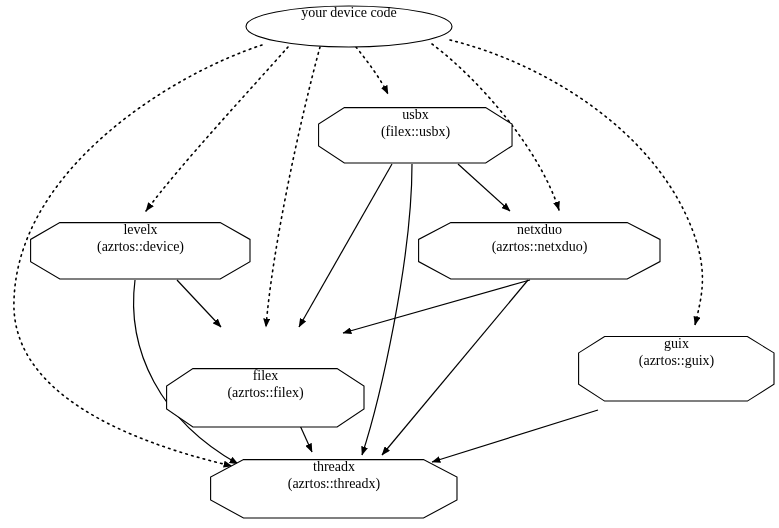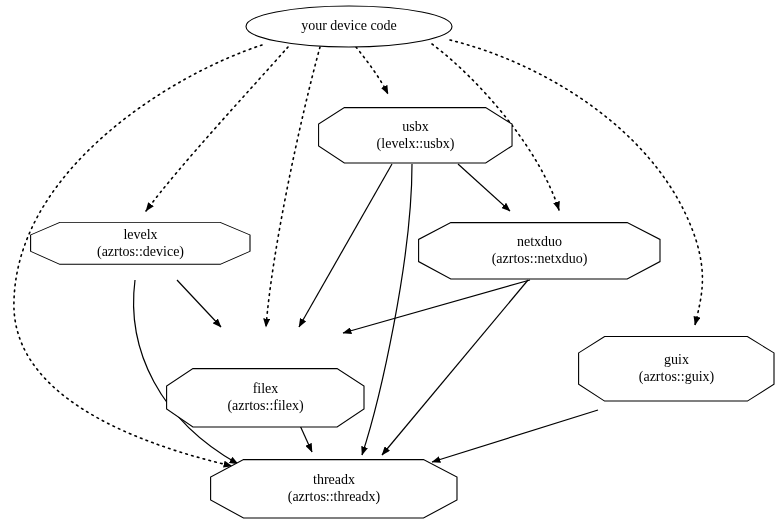--- a/index.html
+++ b/index.html
@@ -22,21 +22,21 @@
   #edge-layer {
     position: absolute;
     left: 0;
     top: 0;
     width: 779px;
     height: 528px;
   }
   .node {
     position: absolute;
     display: flex;
-    align-items: center;
+    align-items: flex-start;
     justify-content: center;
     text-align: center;
     line-height: 1.18;
     color: #000000;
     font-size: 14px;
     white-space: nowrap;
   }
   .node-label {
     position: relative;
     z-index: 2;
@@ -95,24 +95,24 @@
         <div class="node-label">
           <div>your device code</div>
         </div>
       </div>
       <div class="node" style="left: 318px; top: 107px; width: 195px; height: 57px;">
         <svg class="node-shape" viewBox="0 0 202 57" preserveAspectRatio="none">
           <polygon points="27.3,0.6 173.7,0.6 201.0,17.1 201.0,38.9 173.7,56.0 27.3,56.0 0.6,38.9 0.6,17.1"></polygon>
         </svg>
         <div class="node-label">
           <div>usbx</div>
-          <div>(levelx::usbx)</div>
+          <div>(filex::usbx)</div>
         </div>
       </div>
-      <div class="node" style="left: 30px; top: 222px; width: 221px; height: 43px;">
+      <div class="node" style="left: 30px; top: 222px; width: 221px; height: 58px;">
         <svg class="node-shape" viewBox="0 0 221 58" preserveAspectRatio="none">
           <polygon points="29.8,0.6 190.2,0.6 220.0,17.4 220.0,39.6 190.2,57.0 29.8,57.0 0.6,39.6 0.6,17.4"></polygon>
         </svg>
         <div class="node-label">
           <div>levelx</div>
           <div>(azrtos::device)</div>
         </div>
       </div>
       <div class="node" style="left: 418px; top: 222px; width: 243px; height: 58px;">
         <svg class="node-shape" viewBox="0 0 243 58" preserveAspectRatio="none">

